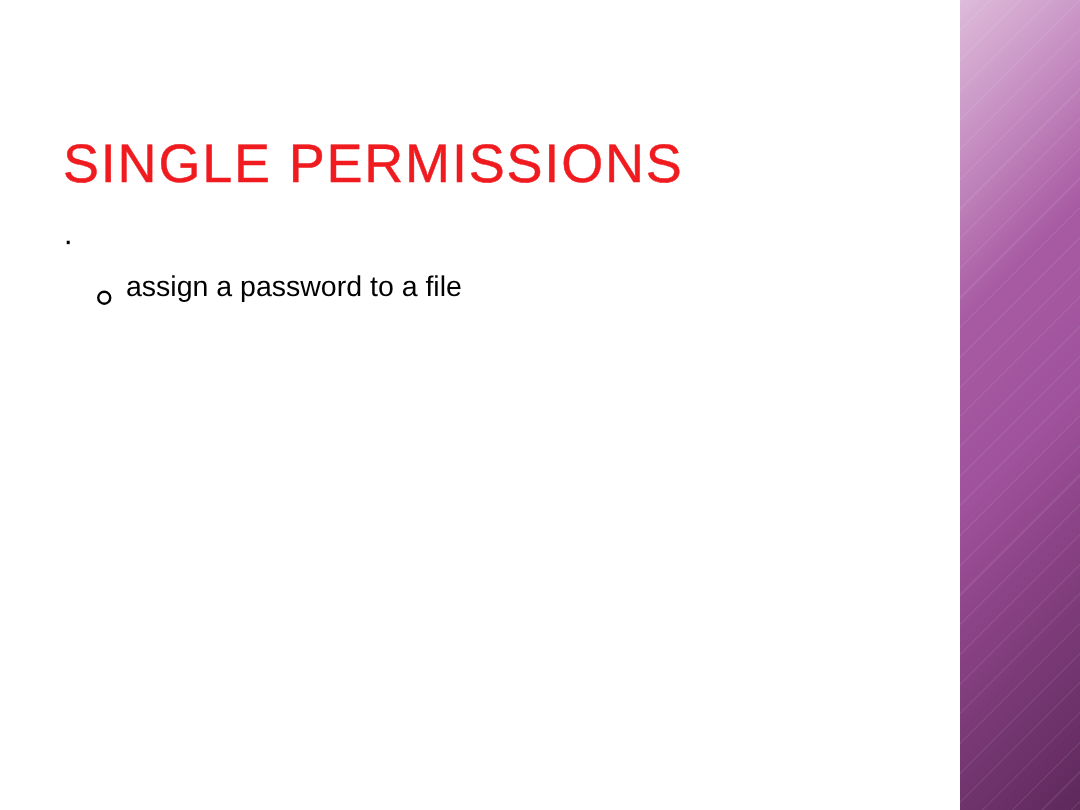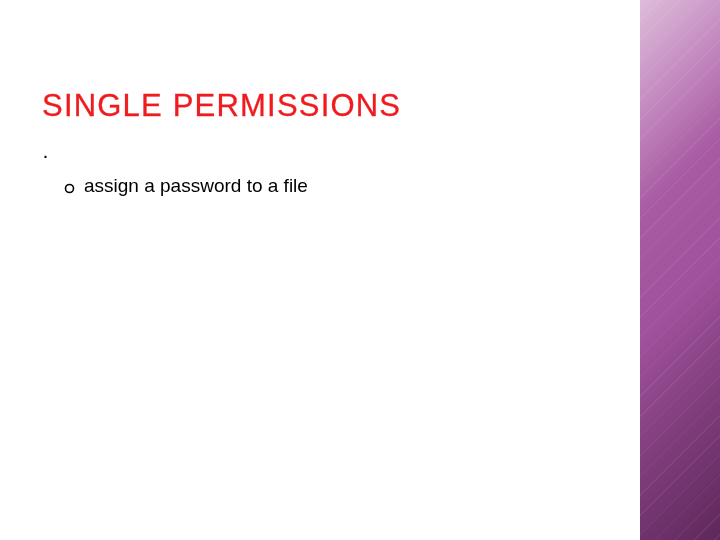--- a/index.html
+++ b/index.html
@@ -33,38 +33,38 @@
       rgba(255,255,255,0.07) 0px,
       rgba(255,255,255,0.07) 1px,
       rgba(255,255,255,0) 1px,
       rgba(255,255,255,0) 14px
     );
   }
   .slide-top-pad{height:54px}
   .slide-title{
     font-family:Impact,"Arial Black",sans-serif;
     font-weight:400;
-    font-size:31px;
+    font-size:36px;
     letter-spacing:1.2px;
     color:#ef1b1f;
     margin:0 0 18px 0;
     -webkit-text-stroke:0.3px #ef1b1f;
   }
   .bullet1{
     display:flex;align-items:flex-start;
     font-size:21px;color:#000;margin:0 0 6px 0;
   }
   .bullet1 .dot{
     width:22px;flex:0 0 22px;
     font-size:21px;line-height:26px;
     text-align:left;color:#000;
   }
   .bullet1 .txt{line-height:26px}
   .bullet2{
-    display:flex;align-items:center;
+    display:flex;align-items:flex-end;
     margin-left:22px;
     font-size:19px;color:#000;
   }
   .bullet2 .circ{
     width:20px;flex:0 0 20px;
     display:flex;align-items:flex-start;justify-content:flex-start;
     padding-top:5px;
   }
   .bullet2 .circ svg{display:block}
   .bullet2 .txt{line-height:24px}

